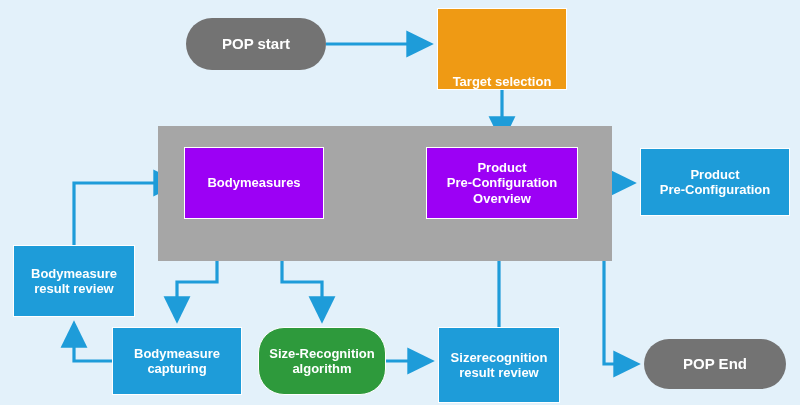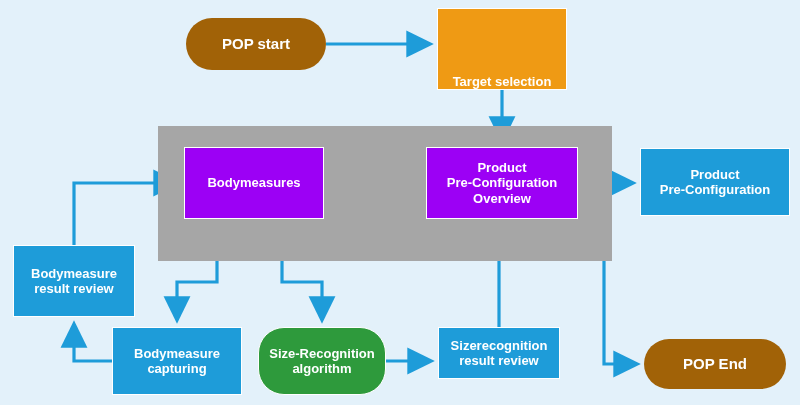--- a/index.html
+++ b/index.html
@@ -43,21 +43,21 @@
     z-index: 3;
   }
   .node span {
     display: block;
     padding: 0 4px;
   }
   .n-terminator {
     border-radius: 999px;
     border: none;
   }
-  .n-magenta { background: #a16207; }
+  .n-magenta { background: #737373; }
   .n-orange  { background: #ef9a14; }
   .n-purple  { background: #9c00f5; }
   .n-blue    { background: #1e9cd9; }
   .n-green   { background: #2e9a3c; }
 </style>
 </head>
 <body>
 
 <div id="canvas">
 
@@ -132,21 +132,21 @@
   </div>
 
   <div class="node n-blue" style="left:112px; top:327px; width:130px; height:68px; font-size:13px;">
     <span>Bodymeasure<br>capturing</span>
   </div>
 
   <div class="node n-green" style="left:258px; top:327px; width:128px; height:68px; font-size:13px;border-radius:26px;">
     <span>Size-Recognition<br>algorithm</span>
   </div>
 
-  <div class="node n-blue" style="left:438px; top:327px; width:122px; height:52px; font-size:13px;">
+  <div class="node n-blue" style="left:438px; top:327px; width:122px; height:76px; font-size:13px;">
     <span>Sizerecognition<br>result review</span>
   </div>
 
   <div class="node n-terminator n-magenta" style="left:644px; top:339px; width:142px; height:50px; font-size:15px;">
     <span>POP End</span>
   </div>
 
 </div>
 
 </body></html>

